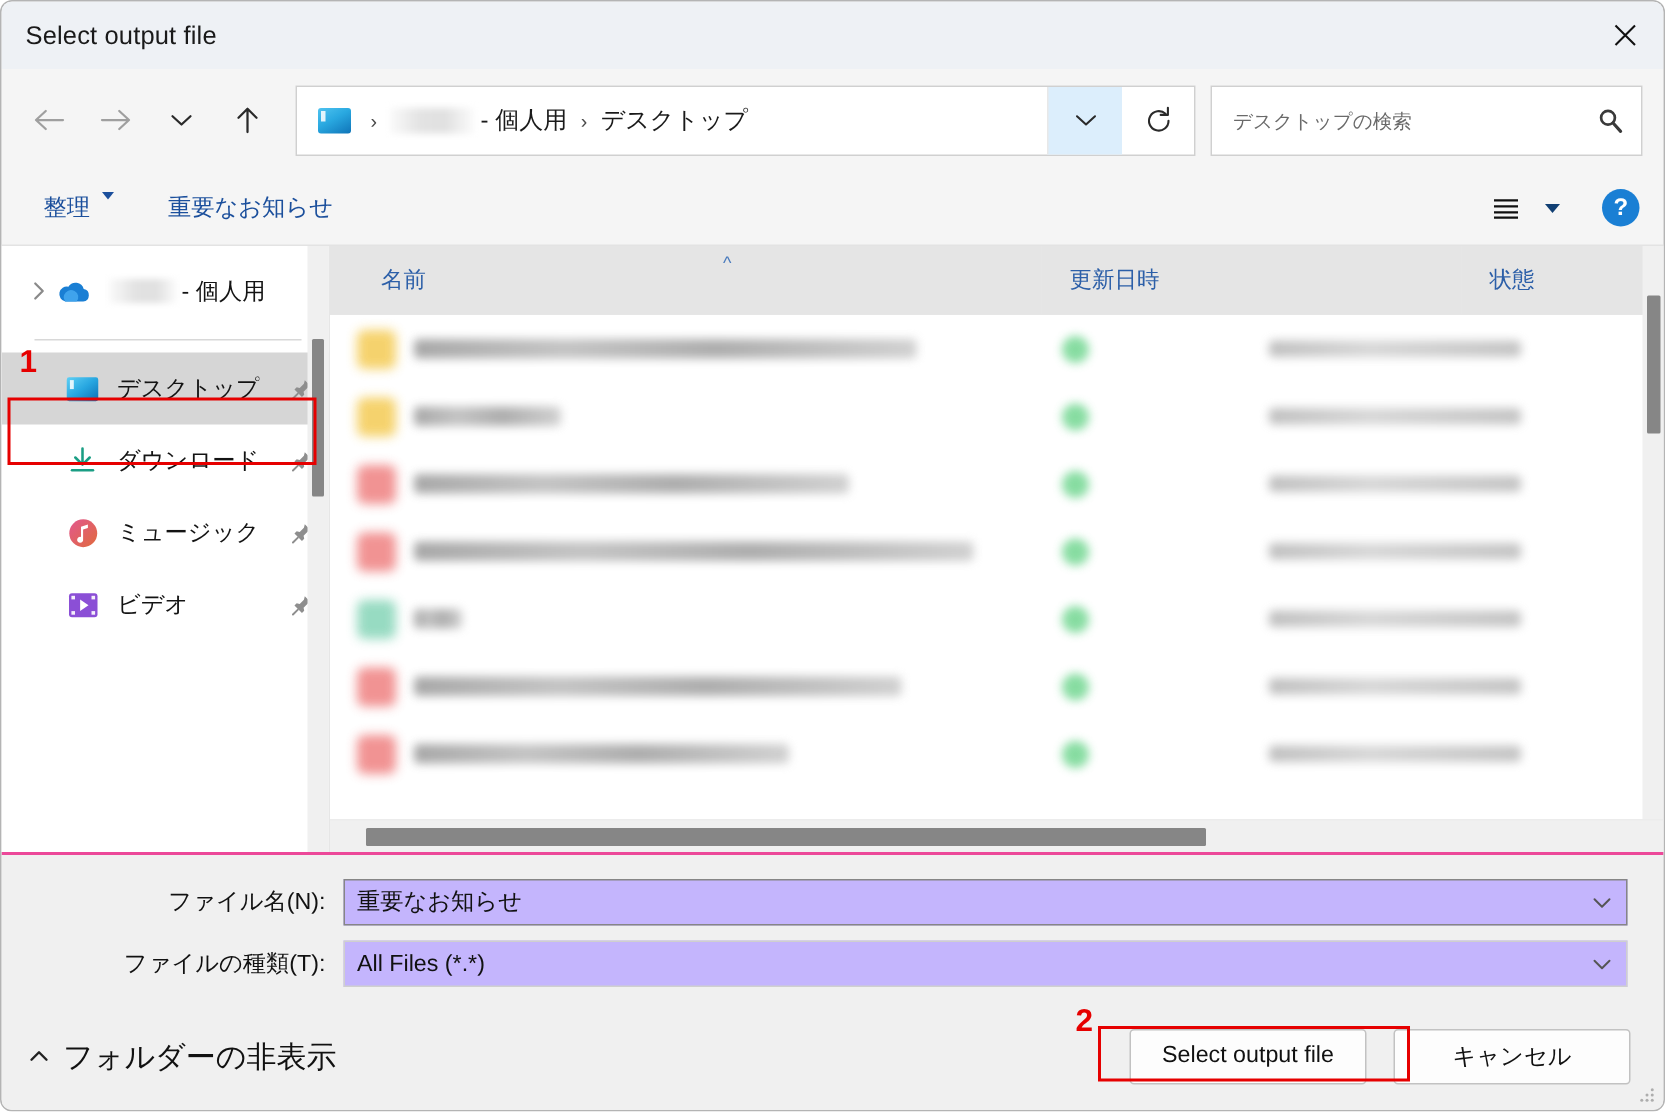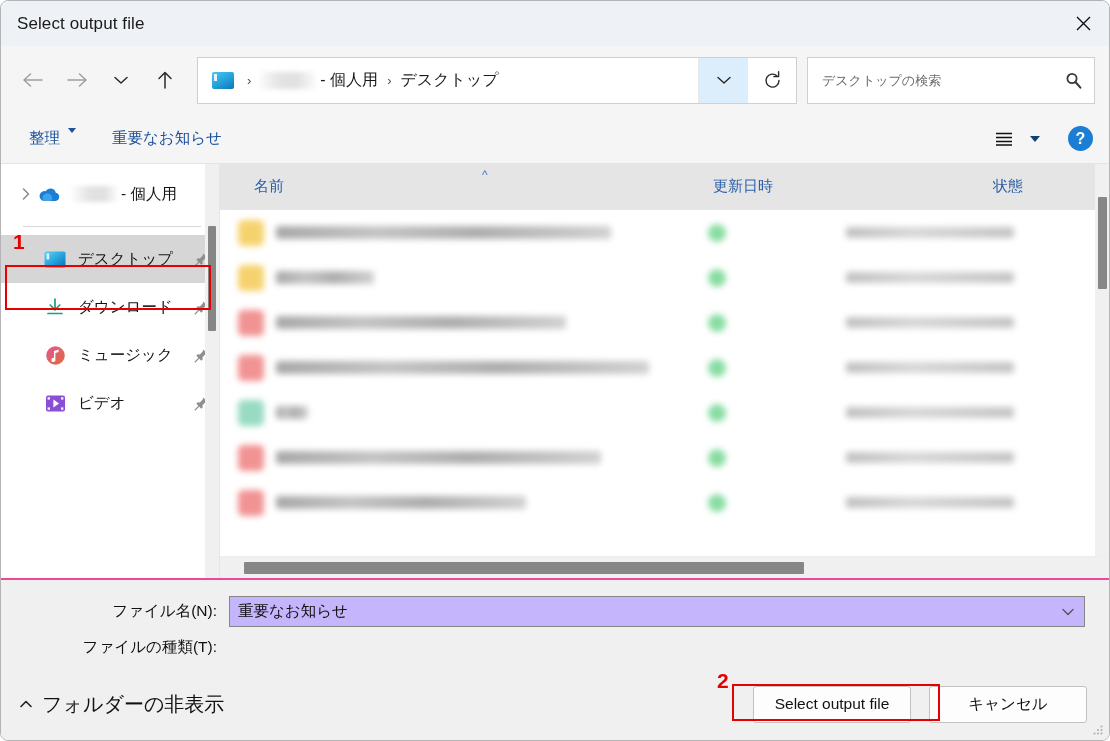--- a/index.html
+++ b/index.html
@@ -788,20 +788,28 @@
         <input type="text" value="重要なお知らせ" style="">
         <div class="field-caret">
           <svg width="14" height="10" viewBox="0 0 14 10">
             <path d="M2 2.5 L7 7.5 L12 2.5" stroke="#555" stroke-width="1.3" fill="none" stroke-linecap="round" stroke-linejoin="round"></path>
           </svg>
         </div>
       </div>
     </div>
     <div class="form-row">
       <div class="form-label">ファイルの種類(T):</div>
+      <div class="form-field soft">
+        <input type="text" readonly="" value="All Files (*.*)" style="">
+        <div class="field-caret">
+          <svg width="14" height="10" viewBox="0 0 14 10">
+            <path d="M2 2.5 L7 7.5 L12 2.5" stroke="#555" stroke-width="1.3" fill="none" stroke-linecap="round" stroke-linejoin="round"></path>
+          </svg>
+        </div>
+      </div>
     </div>
   </div>
 
   <div class="actionbar">
     <div class="folder-toggle">
       <svg width="14" height="10" viewBox="0 0 14 10">
         <path d="M2 7.5 L7 2.5 L12 7.5" stroke="#222" stroke-width="1.6" fill="none" stroke-linecap="round" stroke-linejoin="round"></path>
       </svg>
       <span>フォルダーの非表示</span>
     </div>

